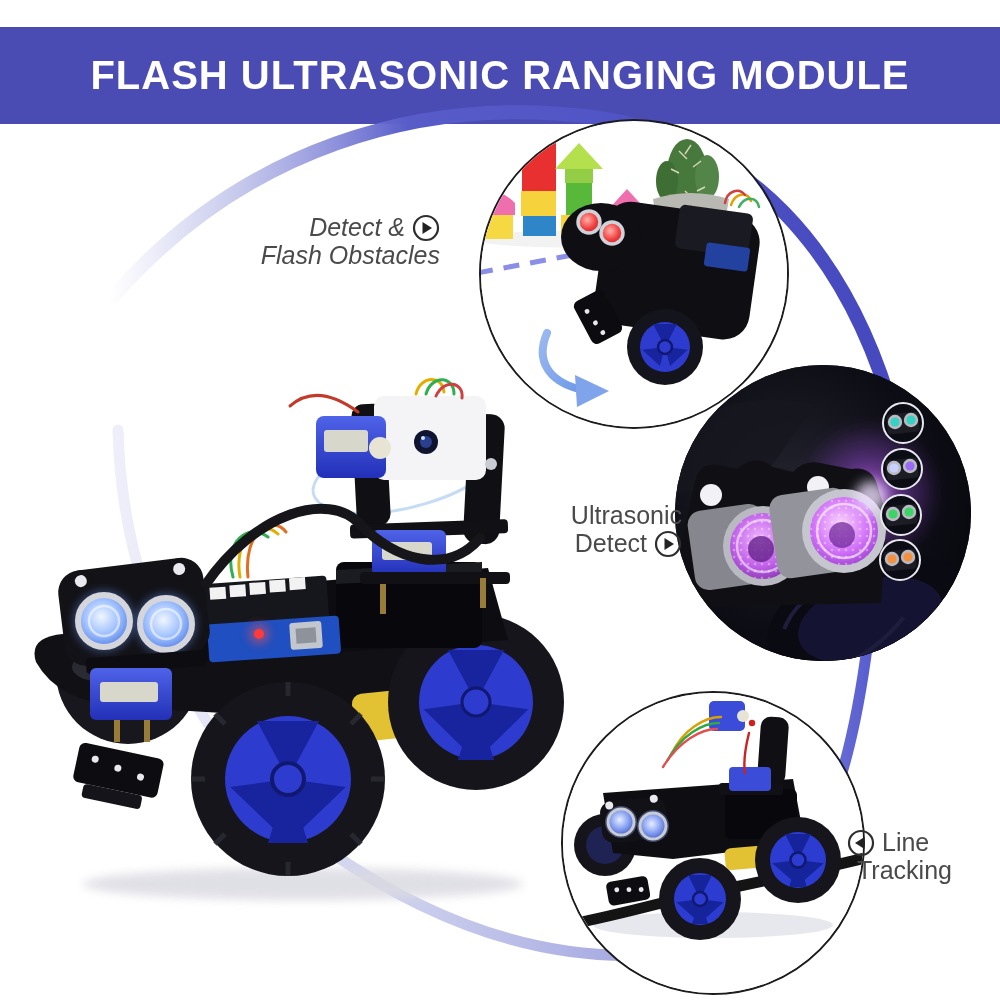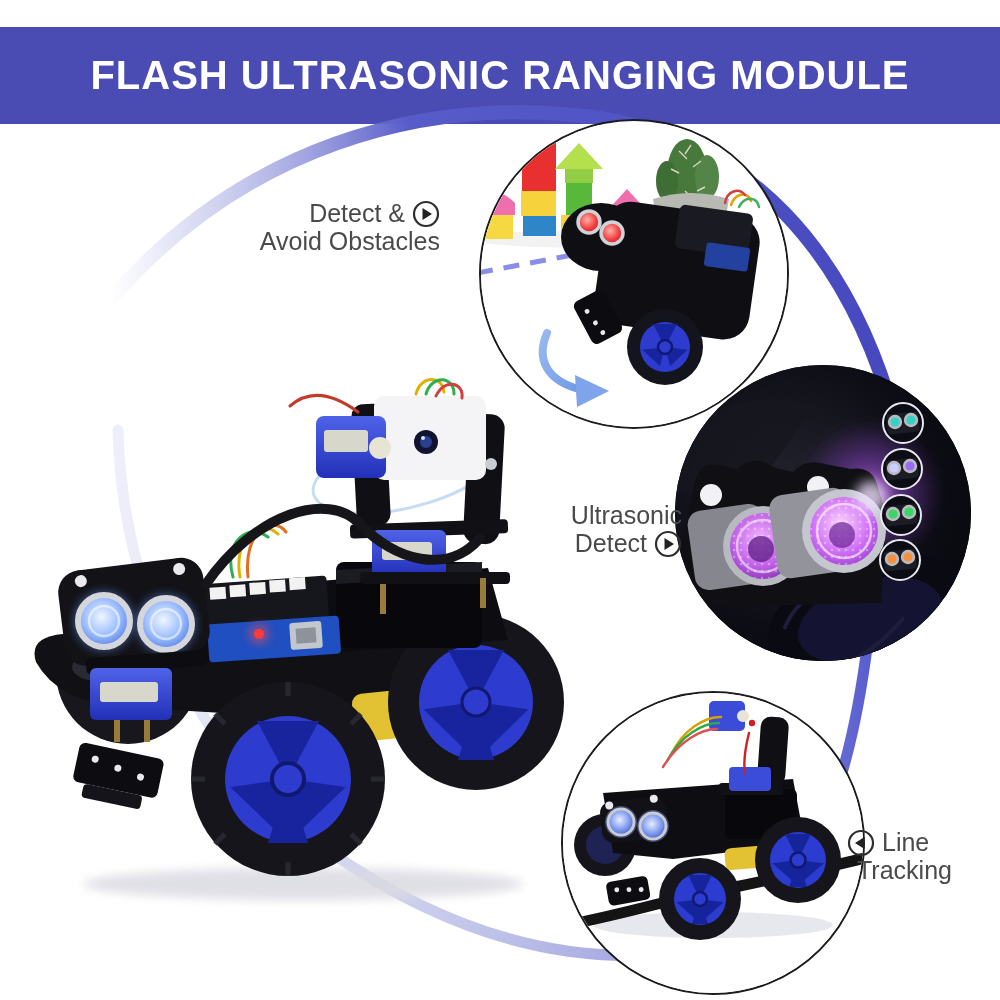--- a/index.html
+++ b/index.html
@@ -20,21 +20,21 @@
   .circle-photo{position:absolute;border-radius:50%;overflow:hidden;z-index:2;}
   .circle-photo svg{display:block;}
   .bordered{border:2px solid #1c1c1c;box-sizing:border-box;}
   .photo-top{left:479px;top:119px;width:310px;height:310px;}
   .photo-mid{left:675px;top:365px;width:296px;height:296px;background:#06060a;}
   .photo-bottom{left:561px;top:691px;width:304px;height:304px;}
   .main-robot{position:absolute;left:28px;top:372px;z-index:3;}
   
   .callout{position:absolute;z-index:4;color:#4a4a4a;font-size:25px;line-height:1.1;}
   .callout .row{display:flex;align-items:center;gap:7px;}
-  .co-detect{top:200px;right:560px;text-align:right;}
+  .co-detect{top:214px;right:560px;text-align:right;font-style:italic;}
   .co-detect .row{justify-content:flex-end;}
   .co-flash{top:494px;right:318px;text-align:right;margin-top:8px;}
   .co-flash .row{justify-content:flex-end;}
   .co-track{top:829px;left:847px;text-align:left;}
   .co-track .line2{padding-left:10px;}
   .play-ic{width:28px;height:28px;flex:0 0 auto;}
 </style>
 </head>
 <body>
 
@@ -477,21 +477,21 @@
   </div>
 
   <div class="callout co-detect">
     <div class="row">
       <span>Detect &amp;</span>
       <svg class="play-ic" viewBox="0 0 28 28">
         <circle cx="14" cy="14" r="12" fill="none" stroke="#2e2e2e" stroke-width="2.2"></circle>
         <path d="M10.5,8 L20,14 L10.5,20 Z" fill="#222222"></path>
       </svg>
     </div>
-    <div>Avoid Obstacles</div>
+    <div>Flash Obstacles</div>
   </div>
 
   <div class="callout co-flash">
     <div>Ultrasonic</div>
     <div class="row">
       <span>Detect</span>
       <svg class="play-ic" viewBox="0 0 28 28">
         <circle cx="14" cy="14" r="12" fill="none" stroke="#2e2e2e" stroke-width="2.2"></circle>
         <path d="M10.5,8 L20,14 L10.5,20 Z" fill="#222222"></path>
       </svg>

